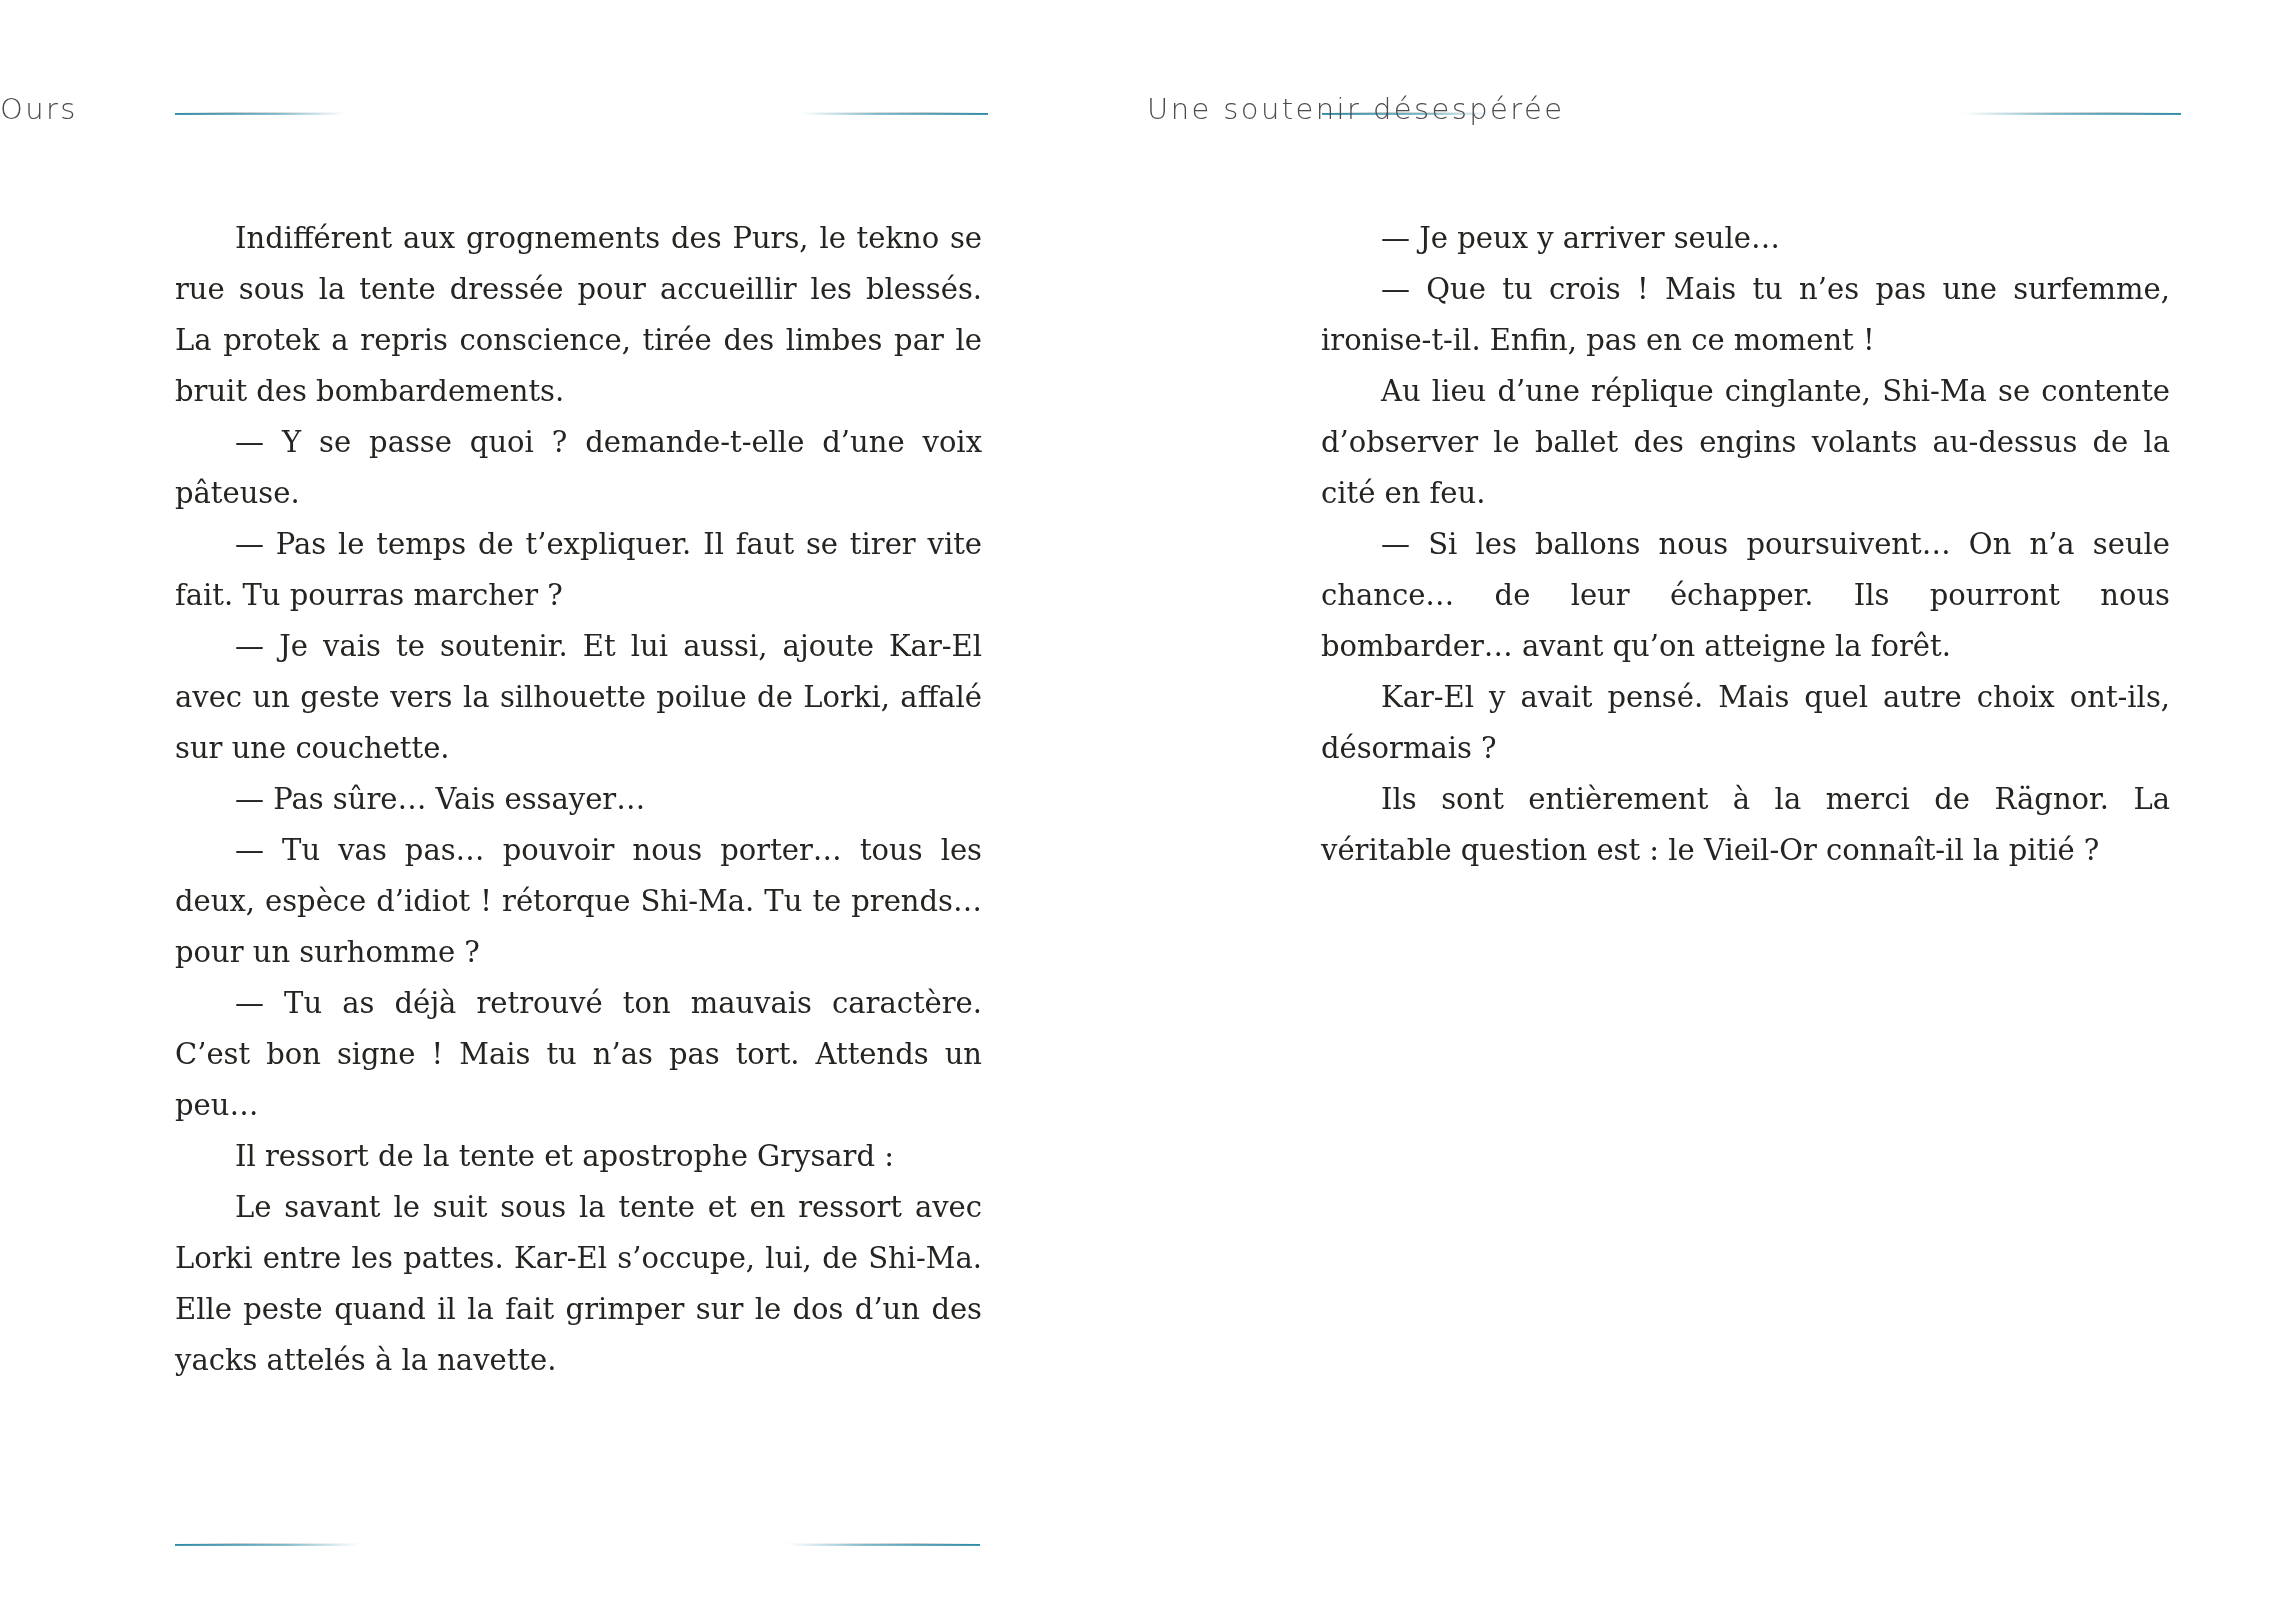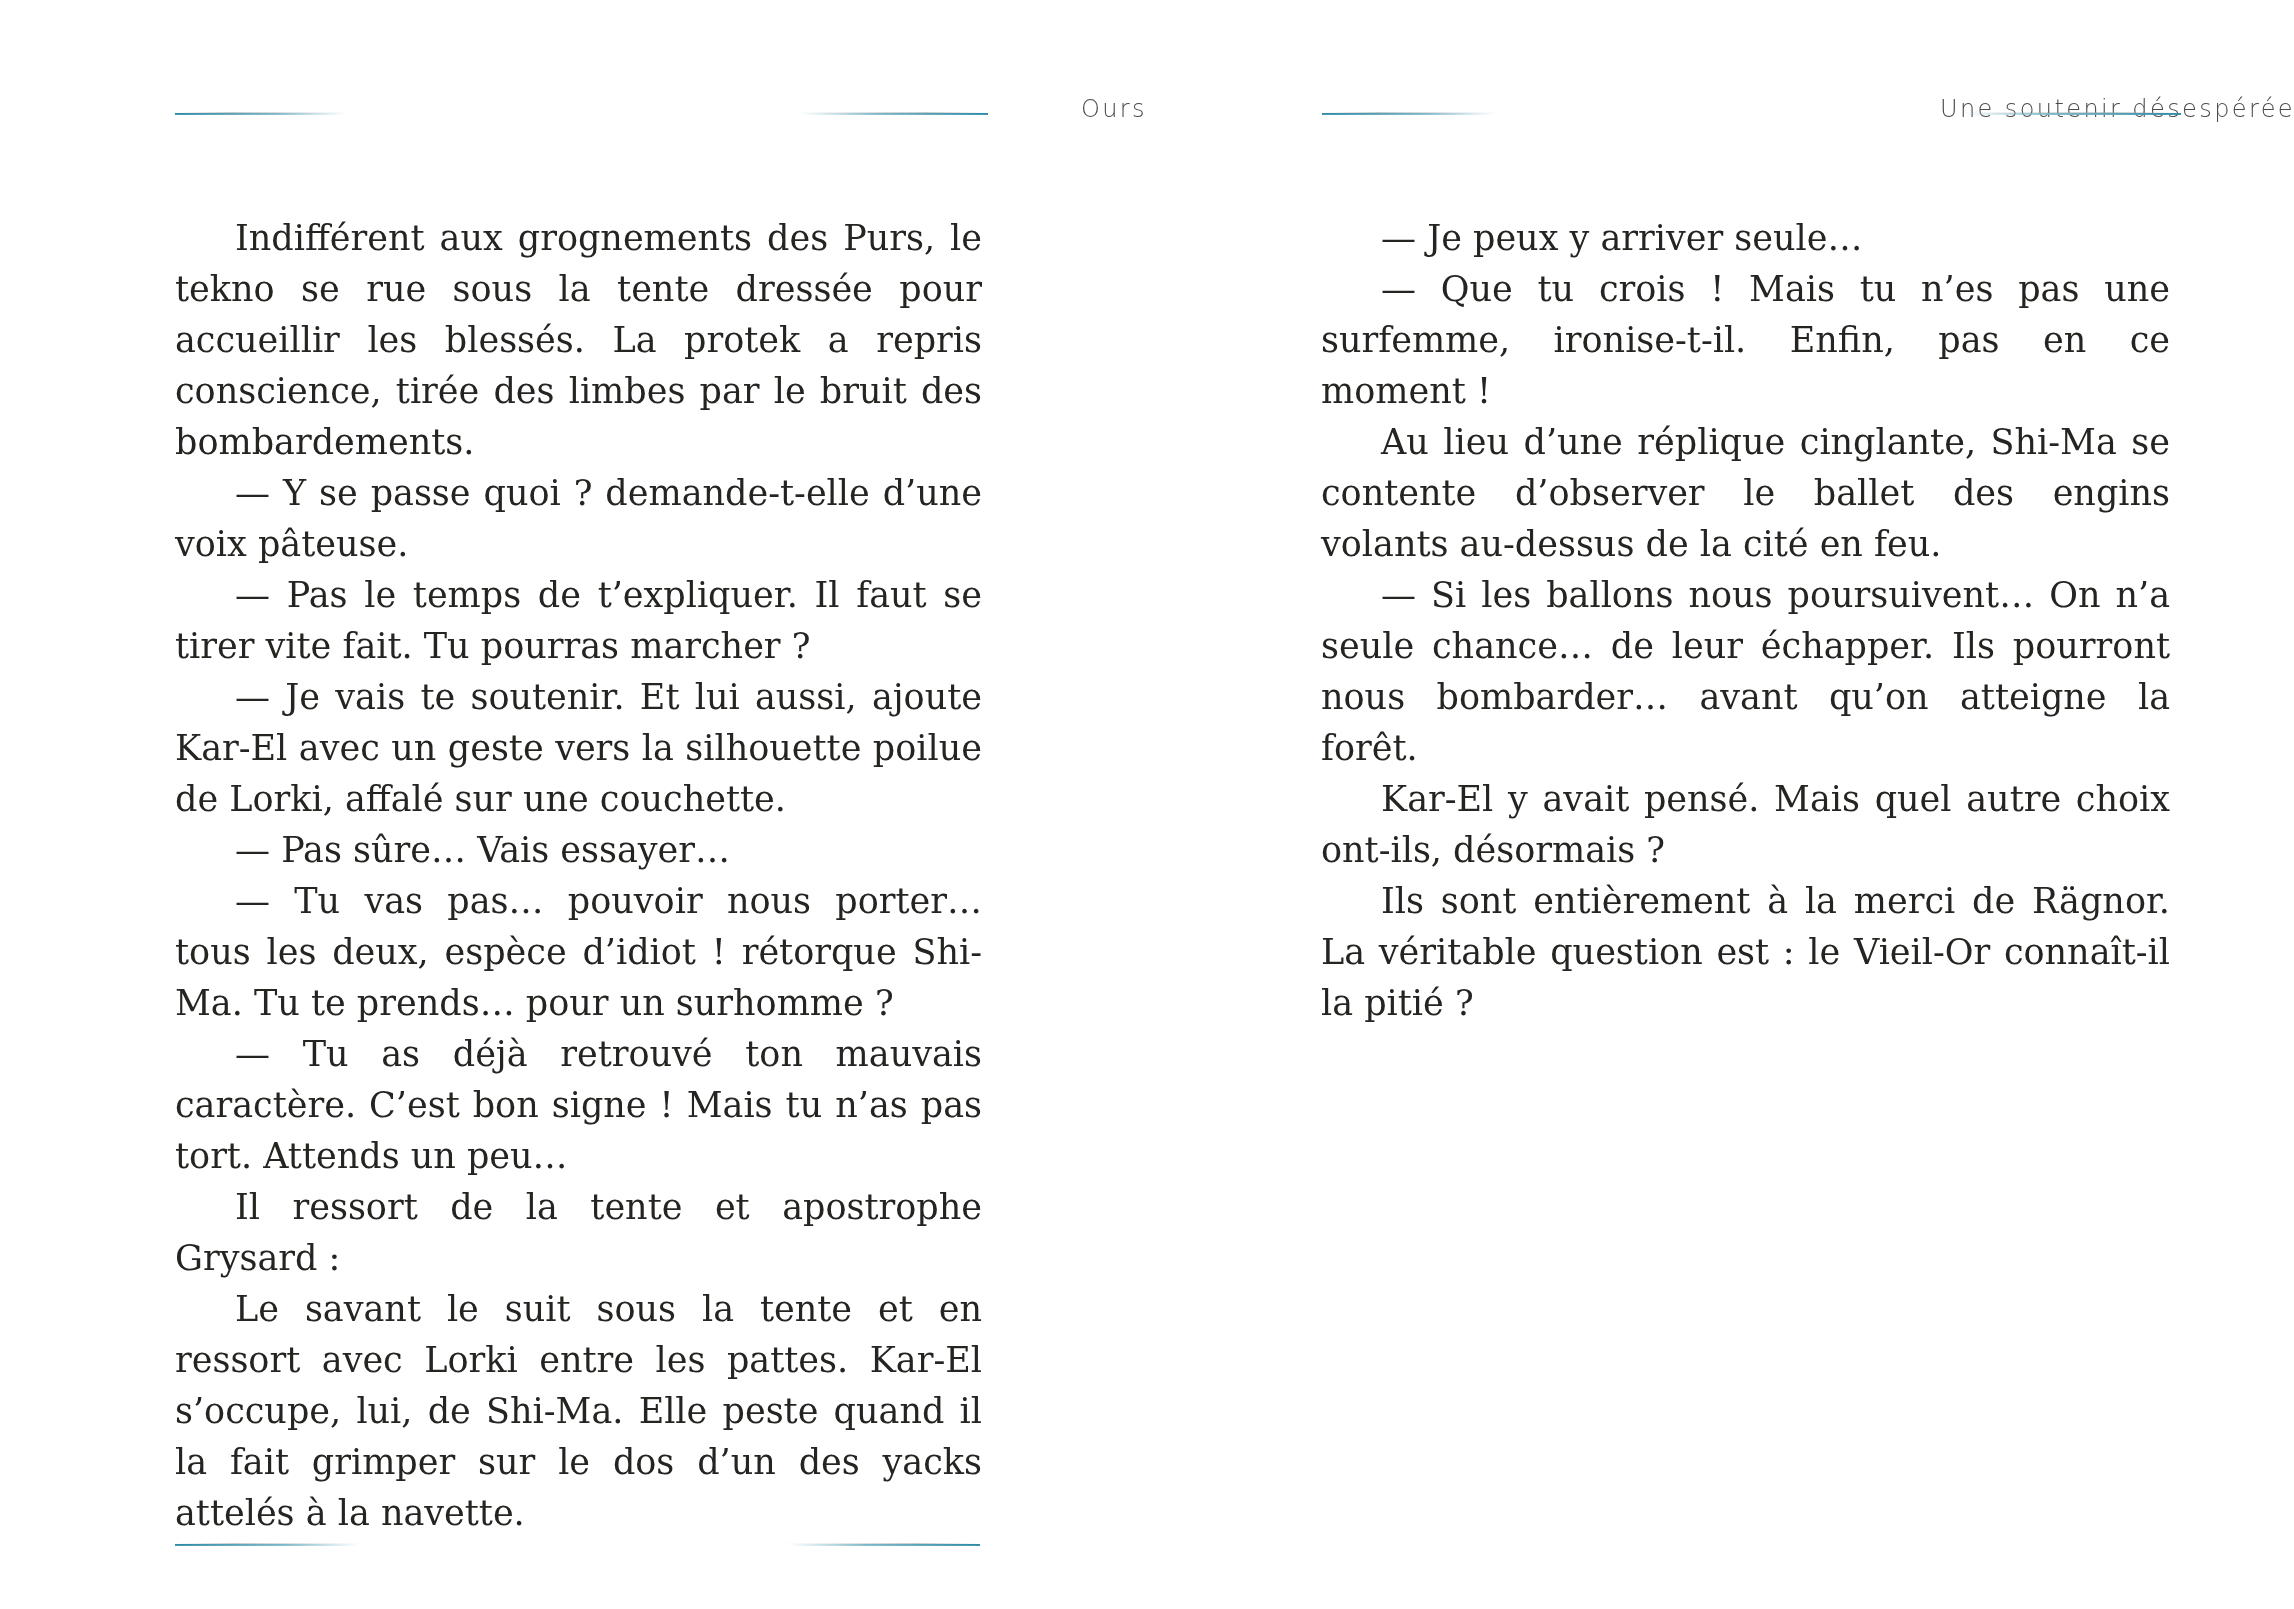--- a/index.html
+++ b/index.html
@@ -22,24 +22,24 @@
   }
   .page-left  { left: 0;      width: 1147px; }
   .page-right { left: 1147px; width: 1148px; }
 
   
   .running-title {
     position: absolute;
     left: 0;
     right: 0;
     top: 93px;
-    text-align: right;
+    text-align: left;
     font-family: "DejaVu Sans", "Liberation Sans", sans-serif;
     font-weight: 200;
-    font-size: 24px;
+    font-size: 29px;
     line-height: 33px;
     letter-spacing: 2.4px;
     color: #4b4b4b;
   }
   .folio {
     position: absolute;
     left: 0;
     right: 0;
     top: 1522px;
     text-align: center;
@@ -83,21 +83,21 @@
 
   
   .body-text {
     position: absolute;
     top: 213px;
   }
   .body-text-left  { left: 175px; width: 807px; }
   .body-text-right { left: 174px; width: 849px; }
   .body-text p {
     margin: 0;
-    font-size: 35px;
+    font-size: 29px;
     line-height: 51px;
     text-align: justify;
     text-indent: 60px;
   }
   .body-text .italic { }
 </style>
 </head>
 <body>
 
 <div class="page page-left">

